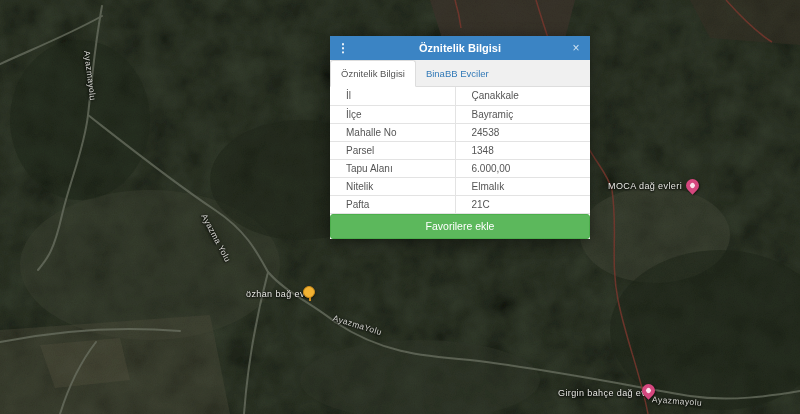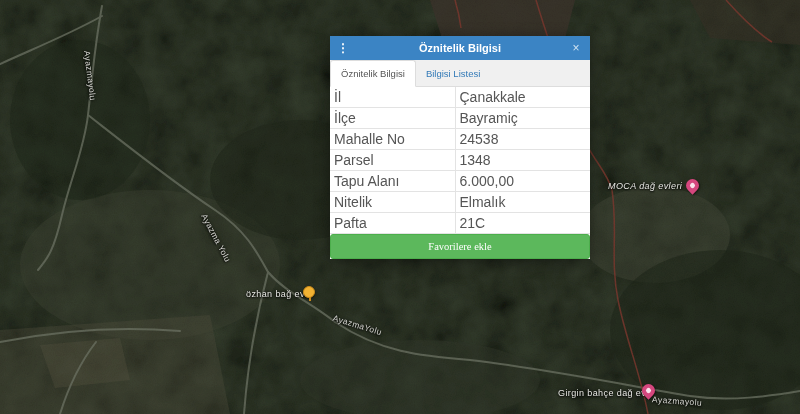--- a/index.html
+++ b/index.html
@@ -33,26 +33,26 @@
     align-items:center; justify-content:center; font-size:12px; color:#cfe2f1; cursor:pointer; }
 
   #tabbar { display:flex; background:#f0f0f0; border-bottom:1px solid #ddd; height:27px; align-items:flex-end; }
   .tab { padding:6px 10px 6px 10px; font-size:9.5px; cursor:pointer; line-height:1.4; }
   .tab.active { background:#fff; color:#555; border:1px solid #ddd; border-bottom:1px solid #fff;
     margin-bottom:-1px; border-radius:3px 3px 0 0; }
   .tab.inactive { color:#337ab7; }
 
   table#attr { width:100%; border-collapse:collapse; }
   #attr td { border:1px solid #e3e3e3; border-left:none; border-right:none; height:18px;
-    padding:2px 4px; font-size:14px; color:#555; vertical-align:middle; }
+    padding:2px 16px; font-size:10px; color:#555; vertical-align:middle; }
   #attr td.lbl { width:125px; border-right:1px solid #e3e3e3; }
   #attr tr:first-child td { border-top:none; }
 
   #fav-btn { display:block; width:100%; height:25px; background:#5cb85c; border:1px solid #4cae4c;
-    color:#fff; font-size:10.5px; font-family:Liberation Serif, serif; border-radius:3px; cursor:pointer; }
+    color:#fff; font-size:10.5px; font-family:Liberation Sans, sans-serif; border-radius:3px; cursor:pointer; }
 </style>
 </head>
 <body>
 
 <div id="stage">
 
   <div id="map">
     <svg width="800" height="414" viewBox="0 0 800 414">
       <defs>
         <filter id="grain">
@@ -99,38 +99,38 @@
       <rect width="800" height="414" filter="url(#grain)" opacity=".22"></rect>
       <rect width="800" height="414" fill="#141a10" opacity=".18"></rect>
     </svg>
 
     <div class="map-label road" style="left:92px; top:50px; transform:rotate(83deg); transform-origin:left top;">Ayazmayolu</div>
     <div class="map-label road" style="left:208px; top:212px; transform:rotate(62deg); transform-origin:left top;">Ayazma Yolu</div>
     <div class="map-label road" style="left:332px; top:320px; transform:rotate(17deg);">AyazmaYolu</div>
     <div class="map-label road" style="left:652px; top:396px; transform:rotate(4deg);">Ayazmayolu</div>
 
     <div class="map-label" style="left:246px; top:289px;">özhan bağ evi</div>
-    <div class="map-label" style="left:608px; top:181px;font-style:italic;">MOCA dağ evleri</div>
+    <div class="map-label" style="left:608px; top:181px;">MOCA dağ evleri</div>
     <div class="map-label" style="left:558px; top:388px;">Girgin bahçe dağ evi</div>
 
     <span class="balloon" style="left:303px; top:286px;"></span>
     <span class="pin pink" style="left:686px; top:179px;"></span>
     <span class="pin pink" style="left:642px; top:384px;"></span>
   </div>
 
   <div id="modal">
     <div id="modal-header">
       <span id="menu-btn">⋮</span>
       <span id="modal-title">Öznitelik Bilgisi</span>
       <span id="close-btn">×</span>
     </div>
 
     <div id="tabbar">
       <div class="tab active">Öznitelik Bilgisi</div>
-      <div class="tab inactive">Bilgisi Listesi</div>
+      <div class="tab inactive">BinaBB Evciler</div>
     </div>
 
     <table id="attr">
       <tbody>
         <tr>
           <td class="lbl">İl</td>
           <td>Çanakkale</td>
           </tr>
         <tr>
           <td class="lbl">İlçe</td>

